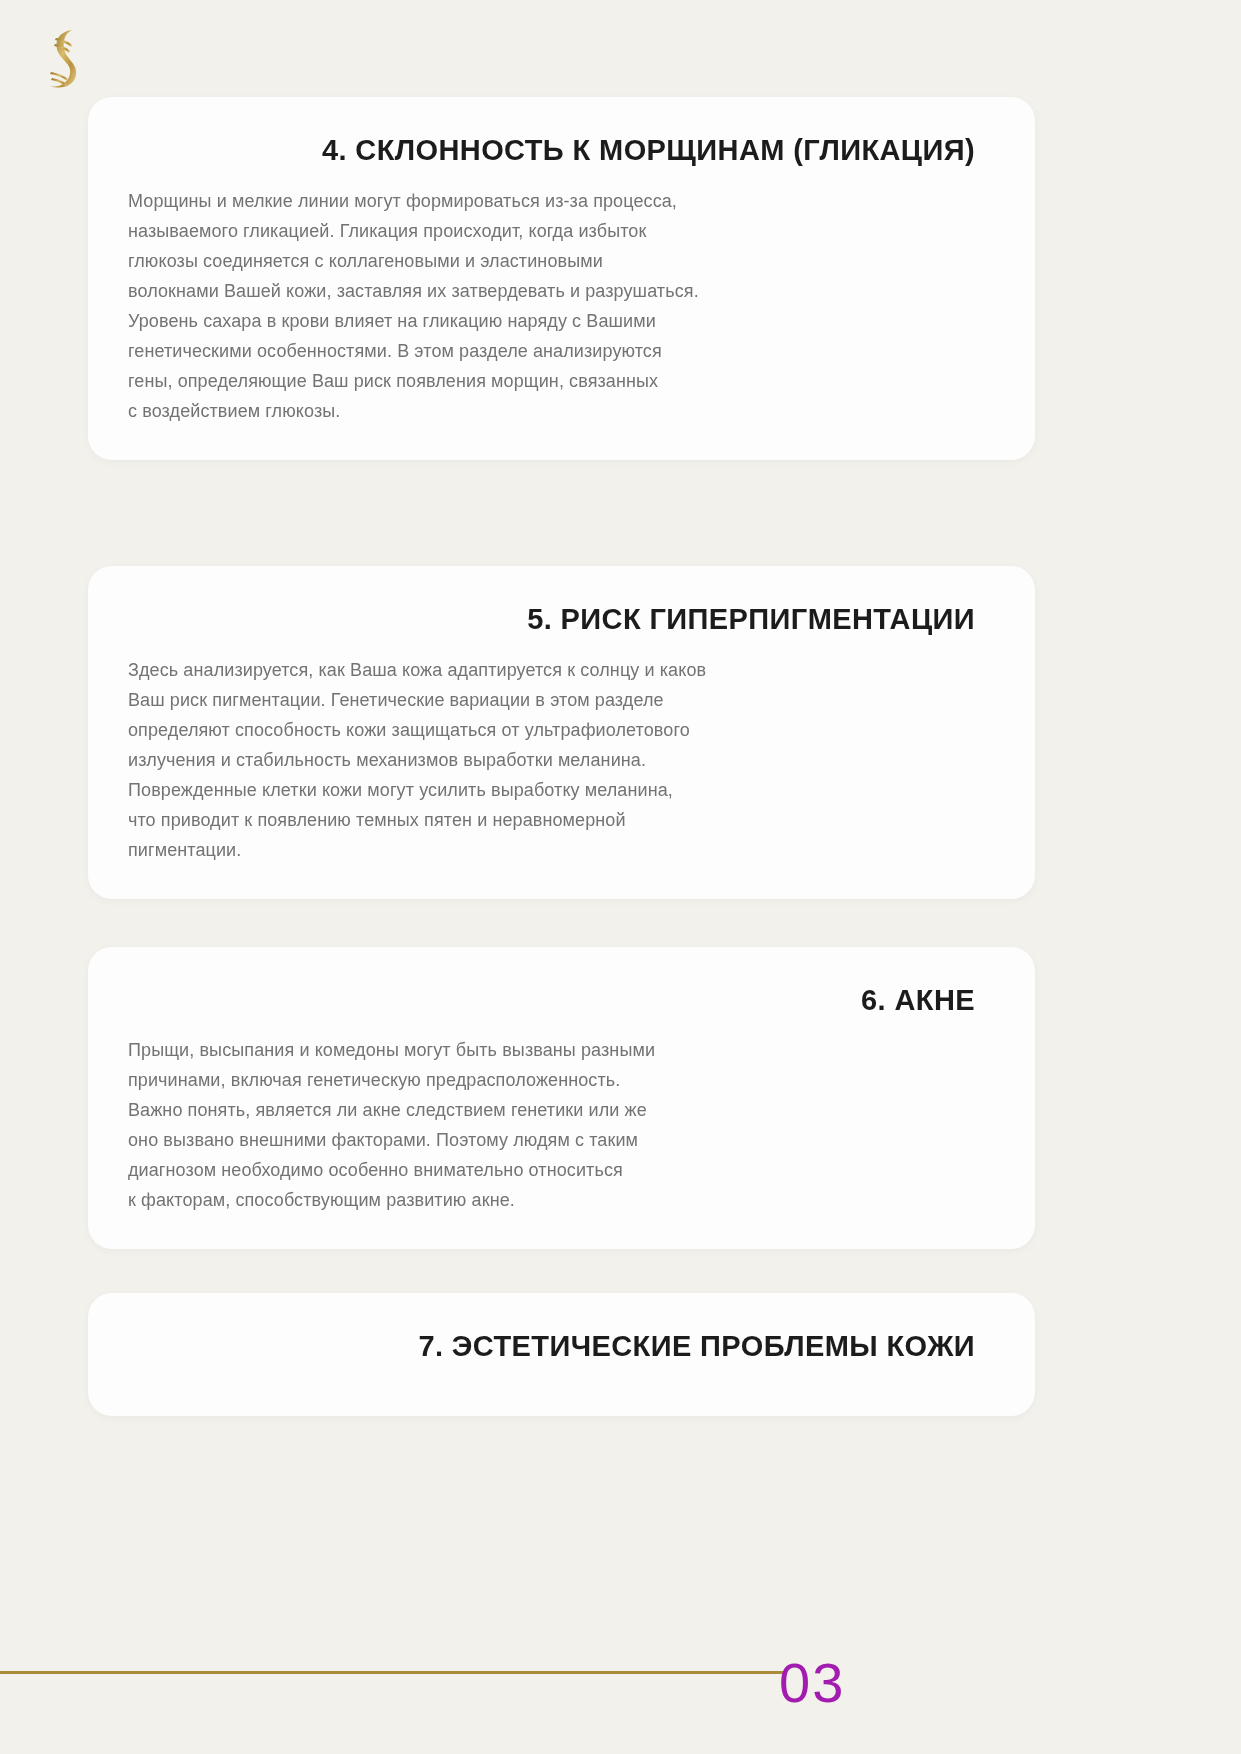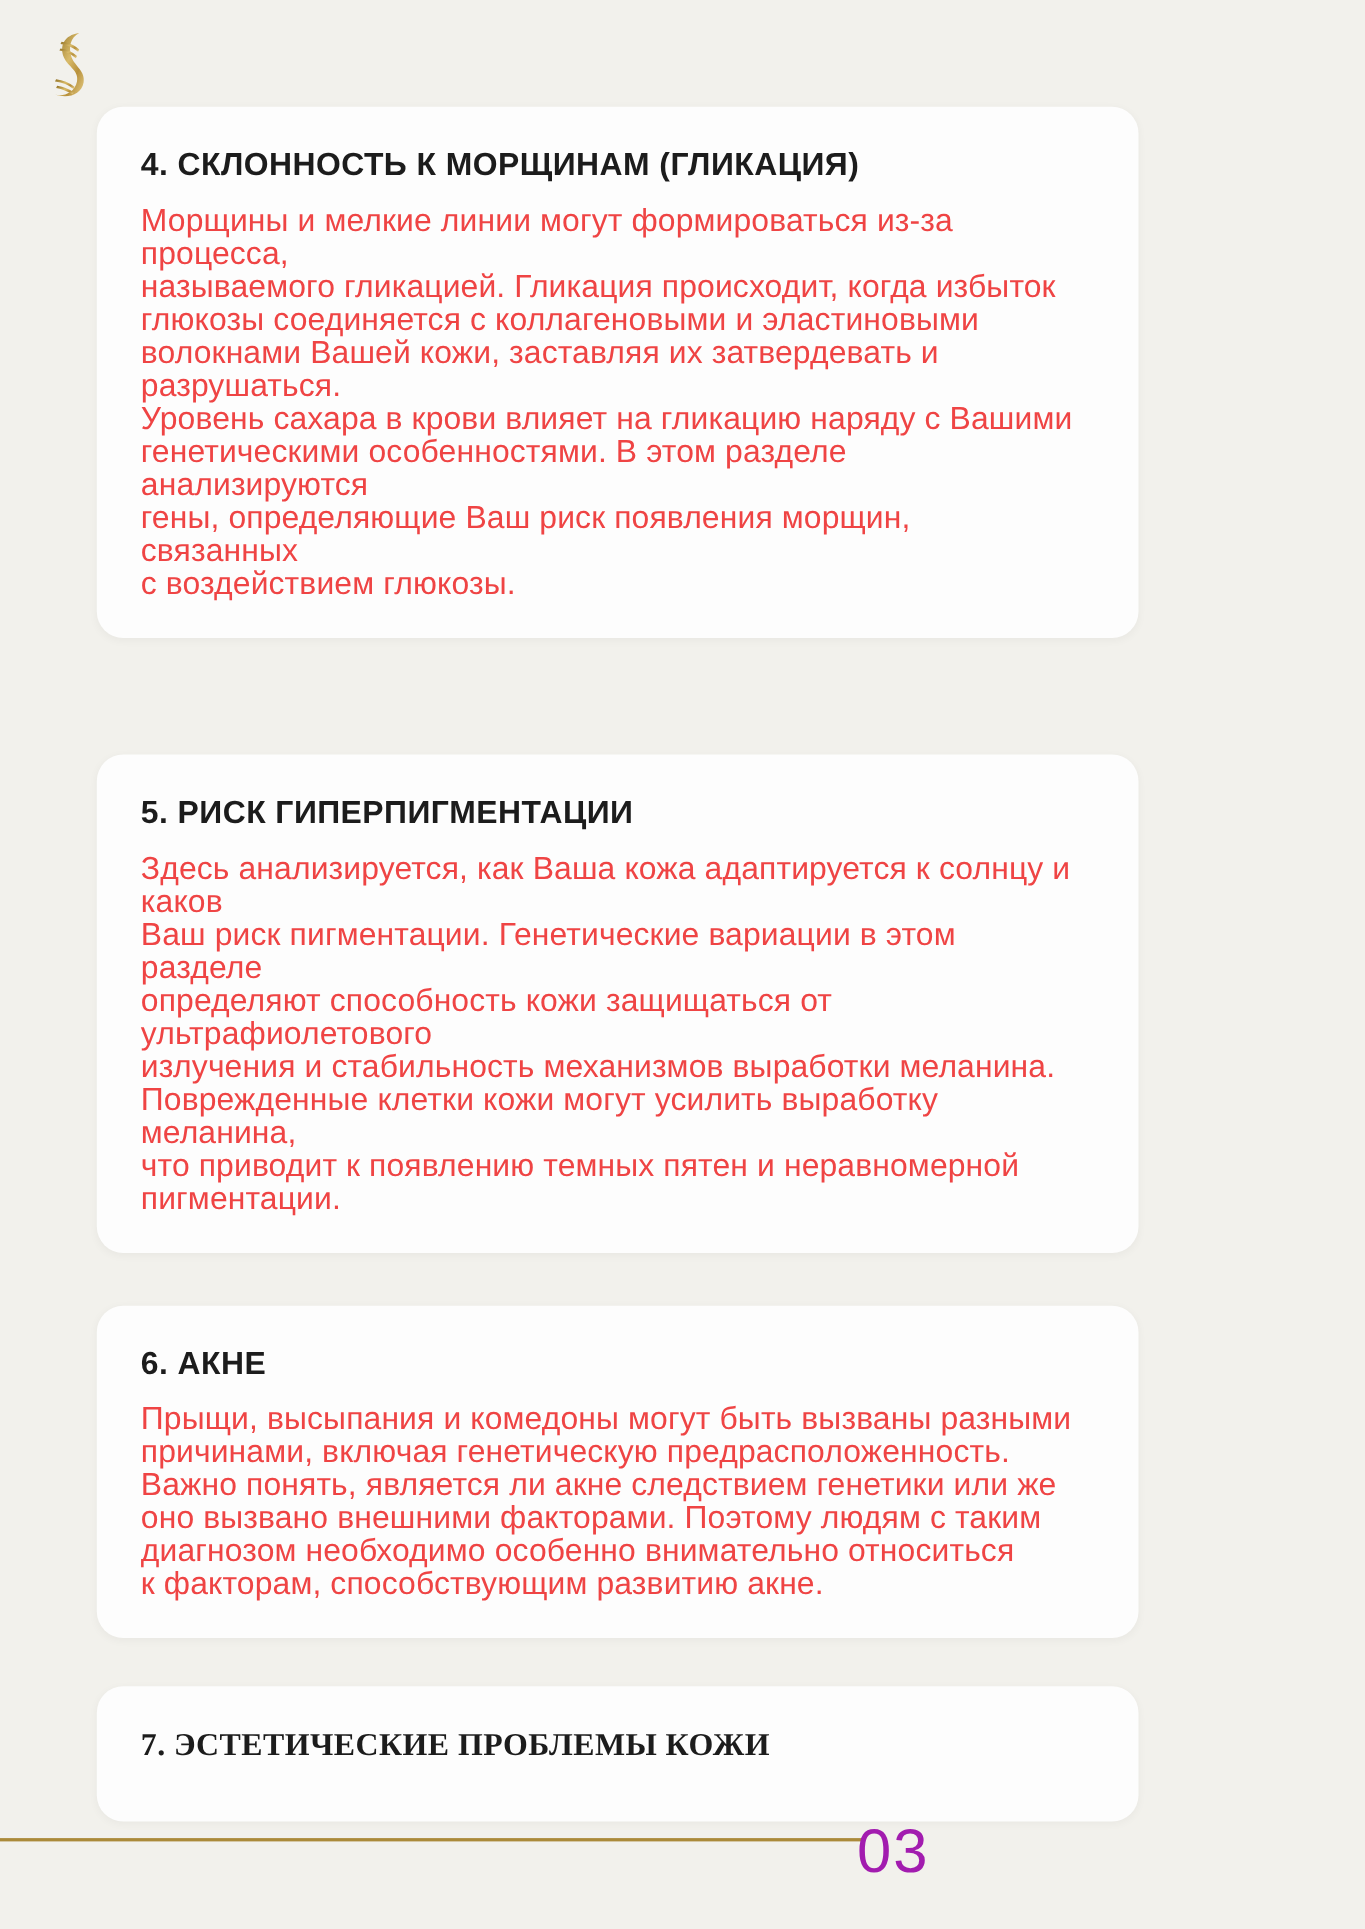--- a/index.html
+++ b/index.html
@@ -30,34 +30,35 @@
   .card {
     background: #fdfdfd;
     border-radius: 24px;
     box-shadow: 0 2px 8px rgba(0,0,0,0.04);
     padding: 36px 60px 34px 40px;
     box-sizing: border-box;
   }
   .card-1 { margin-bottom: 106px; }
   .card-2 { margin-bottom: 48px; }
   .card-3 { margin-bottom: 44px; }
-  .card-4 { margin-bottom: 0; font-family: Liberation Serif, serif; }
+  .card-4 { margin-bottom: 0; }
   .card h2 {
     margin: 0 0 18px 0;
     font-size: 29px;
     font-weight: bold;
     color: #1c1c1c;
     letter-spacing: 0.4px;
     line-height: 1.2;
+    text-align: right;
   }
   .card p {
     margin: 0;
-    font-size: 29px;
+    font-size: 18px;
     line-height: 30px;
-    color: #ef4444;
+    color: #737373;
     white-space: pre-line;
     letter-spacing: 0.1px;
   }
   .footer-line {
     position: absolute;
     left: 0;
     top: 1671px;
     width: 785px;
     height: 3px;
     background: #ab8a3a;

